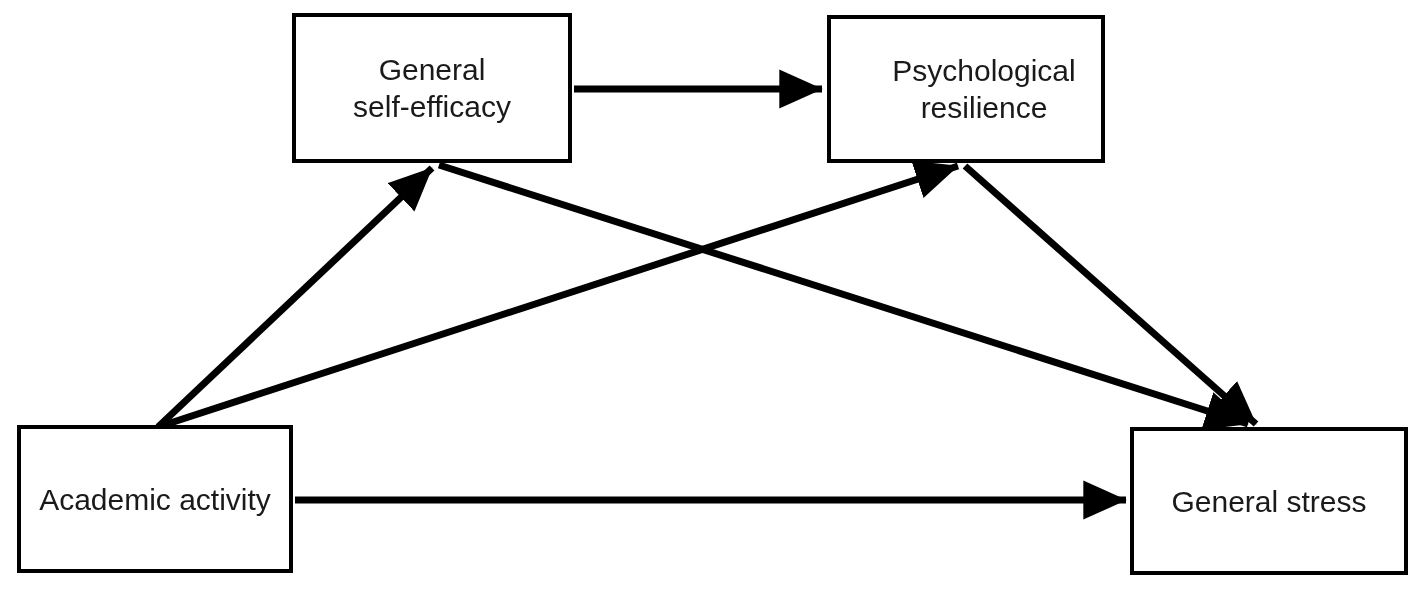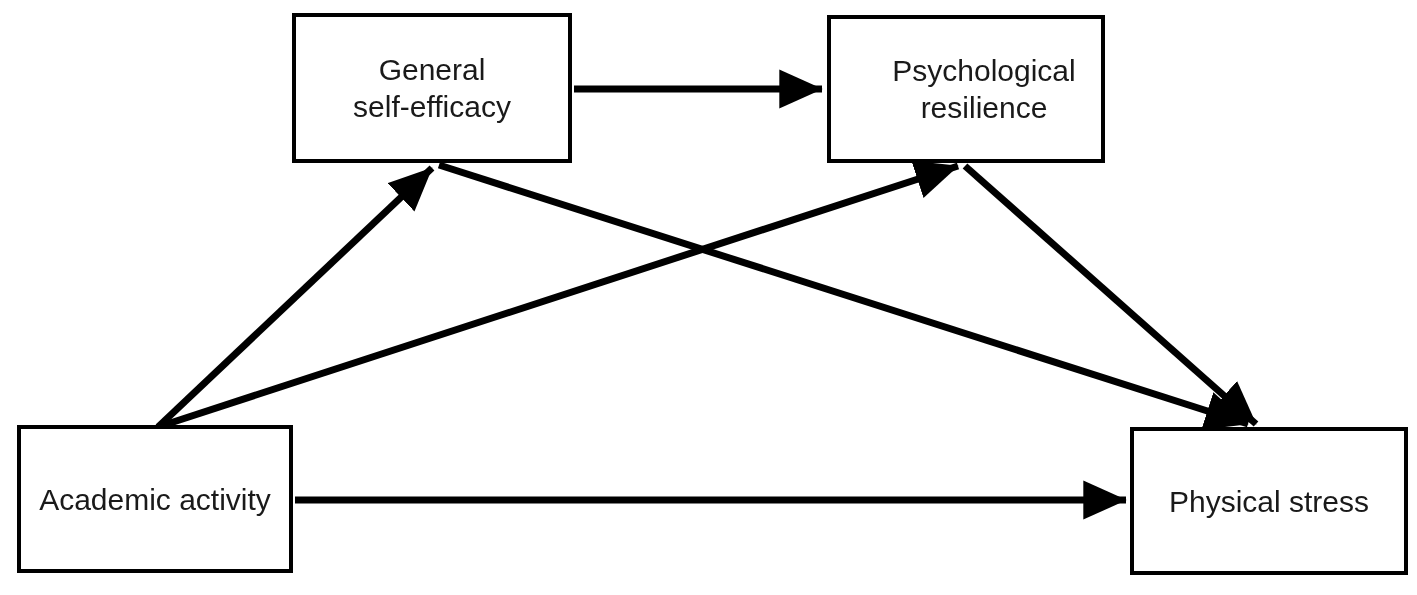--- a/index.html
+++ b/index.html
@@ -77,16 +77,16 @@
   <div class="node" id="node-pr">
     <span class="node-label">Psychological
 resilience</span>
   </div>
 
   <div class="node" id="node-pa">
     <span class="node-label">Academic activity</span>
   </div>
 
   <div class="node" id="node-as">
-    <span class="node-label">Physical stress</span>
+    <span class="node-label">General stress</span>
   </div>
 
 </div>
 
 </body></html>

